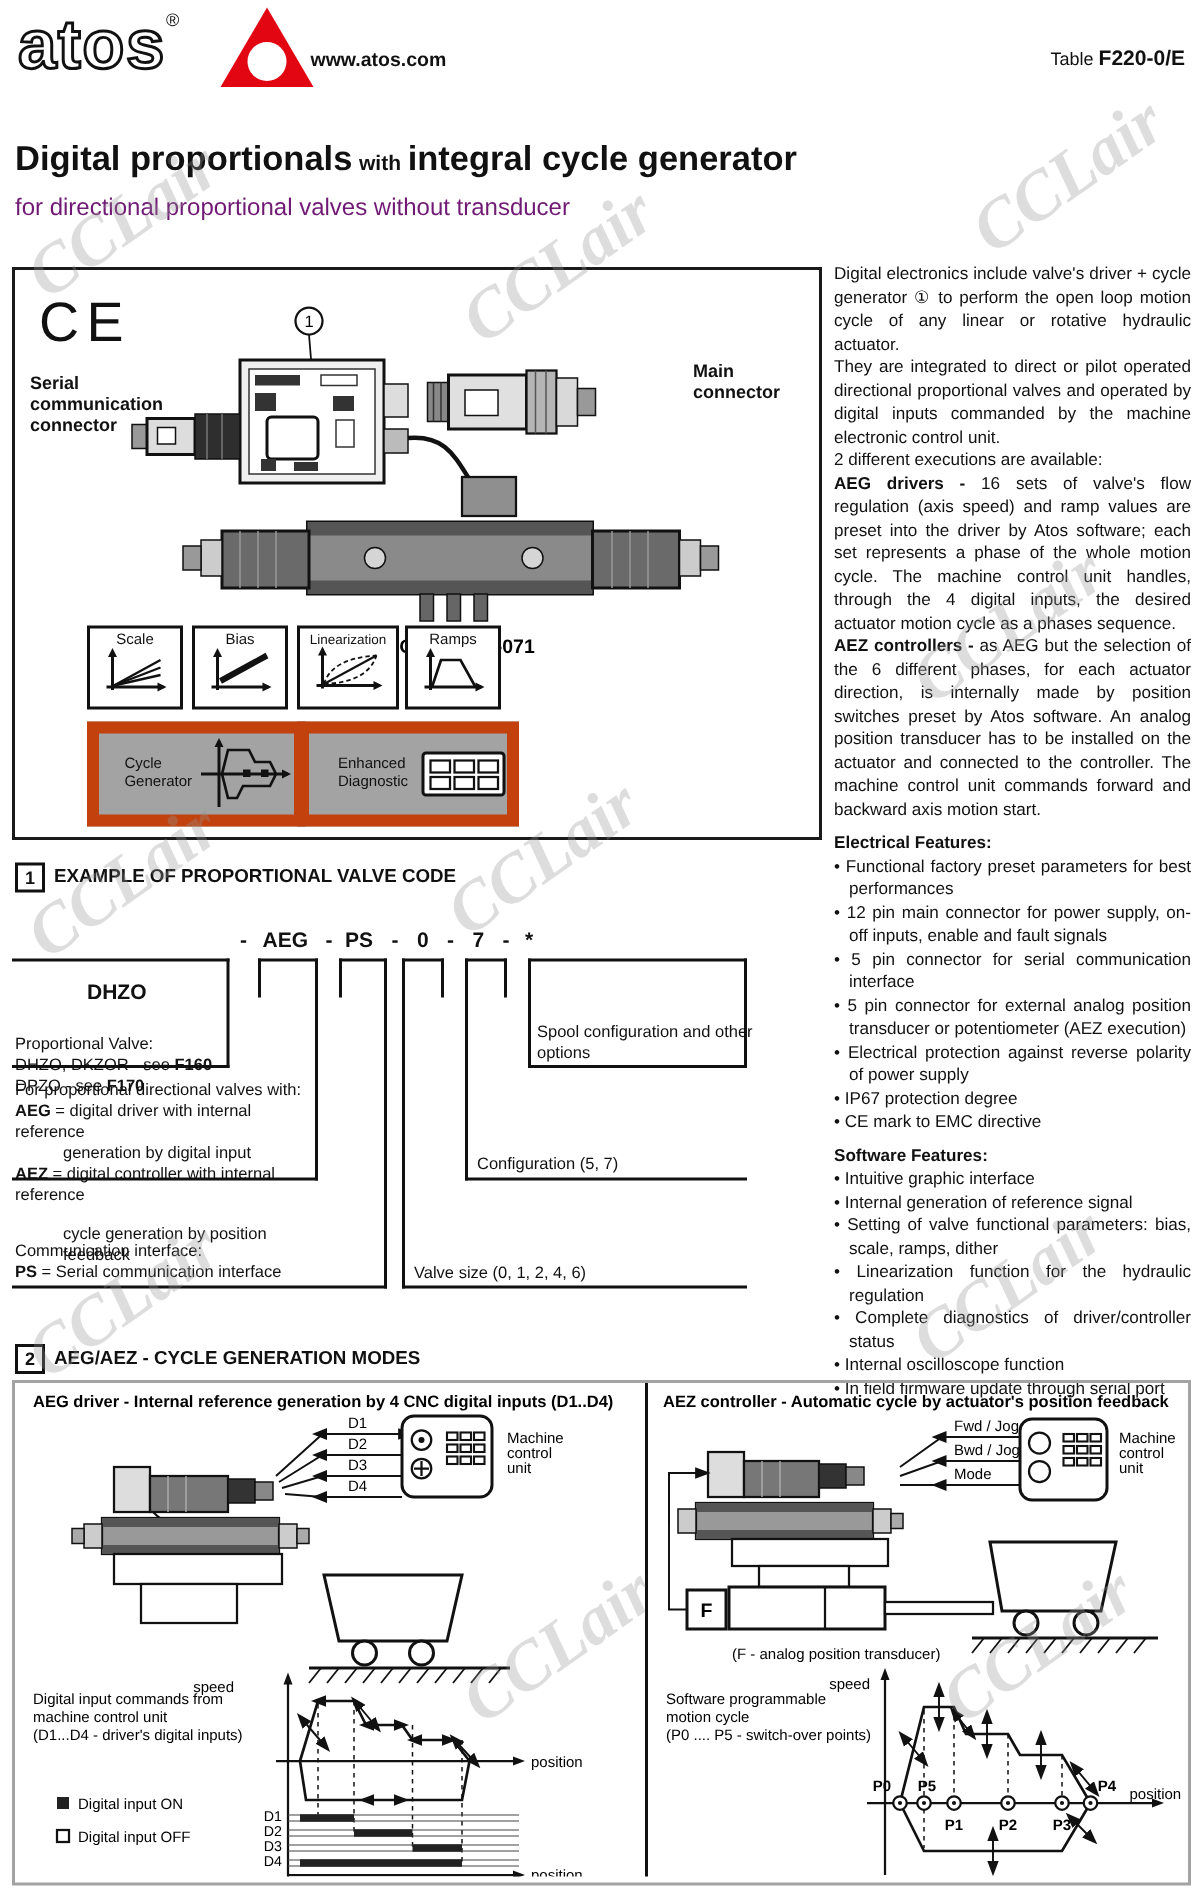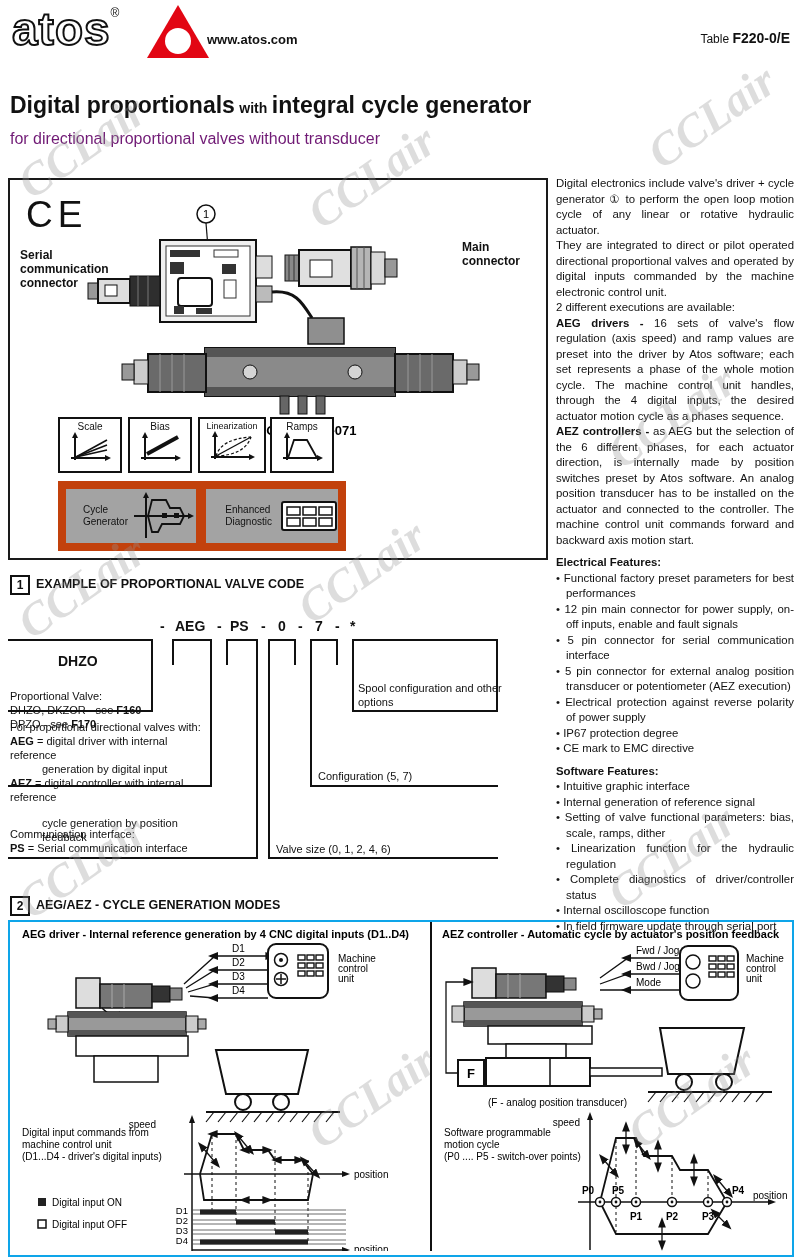--- a/index.html
+++ b/index.html
@@ -41,21 +41,21 @@
   #rcol li::before{content:"\2022\00a0";}
   
   .numbox{position:absolute;width:16px;height:16px;border:2px solid #111;font-weight:bold;font-size:12px;
           display:flex;align-items:center;justify-content:center;}
   .sechead{position:absolute;font-weight:bold;font-size:12.5px;}
   .s1sub{position:absolute;font-size:11.5px;}
   .codepart{position:absolute;font-weight:bold;font-size:14px;}
   .s1lab{position:absolute;font-size:11px;line-height:1.27;}
   .s1lab b{font-weight:bold;}
   
-  #s2box{position:absolute;left:8px;top:920px;width:782px;height:333px;border:2px solid #0ea5e9;}
+  #s2box{position:absolute;left:8px;top:920px;width:782px;height:333px;border:2px solid #a3a3a3;}
   svg text{font-family:"Liberation Sans",sans-serif;}
 </style>
 </head>
 <body>
 
 <div id="page">
 
   <div class="wm" style="left:10px;top:120px;">CCLair</div>
   <div class="wm" style="left:300px;top:150px;">CCLair</div>
   <div class="wm" style="left:640px;top:90px;">CCLair</div>

